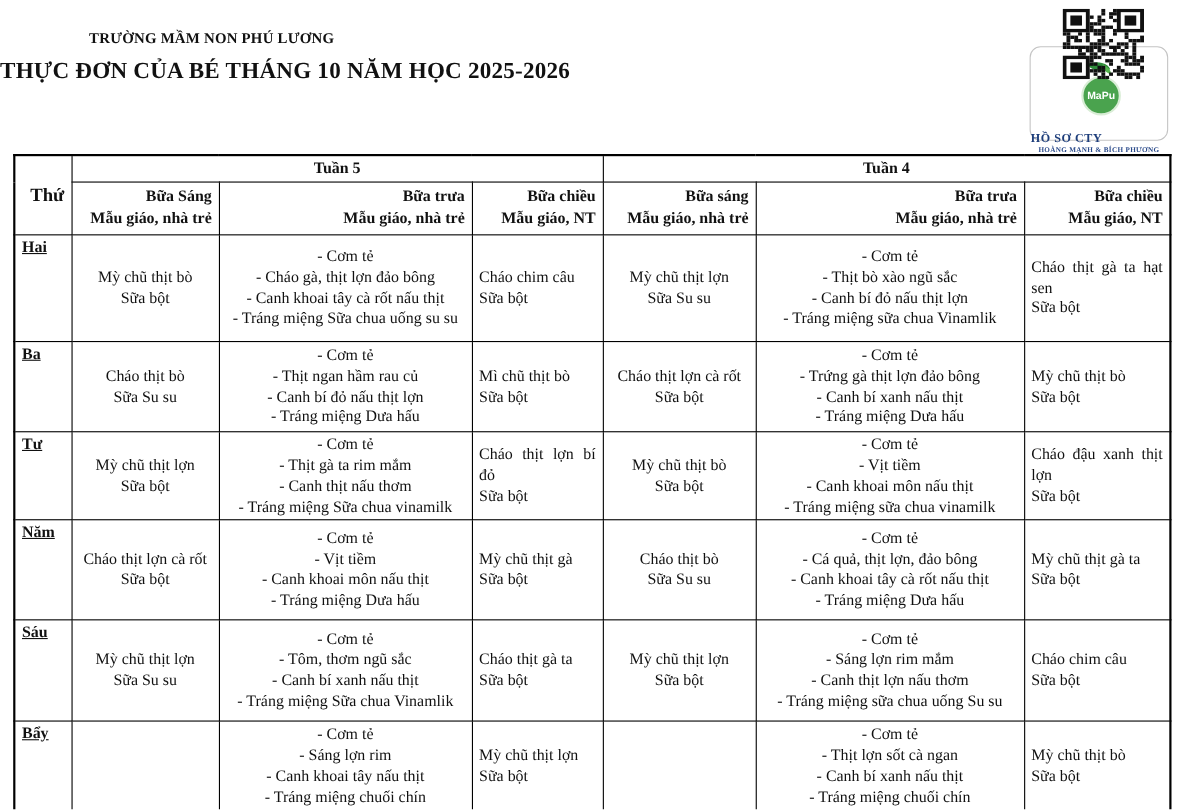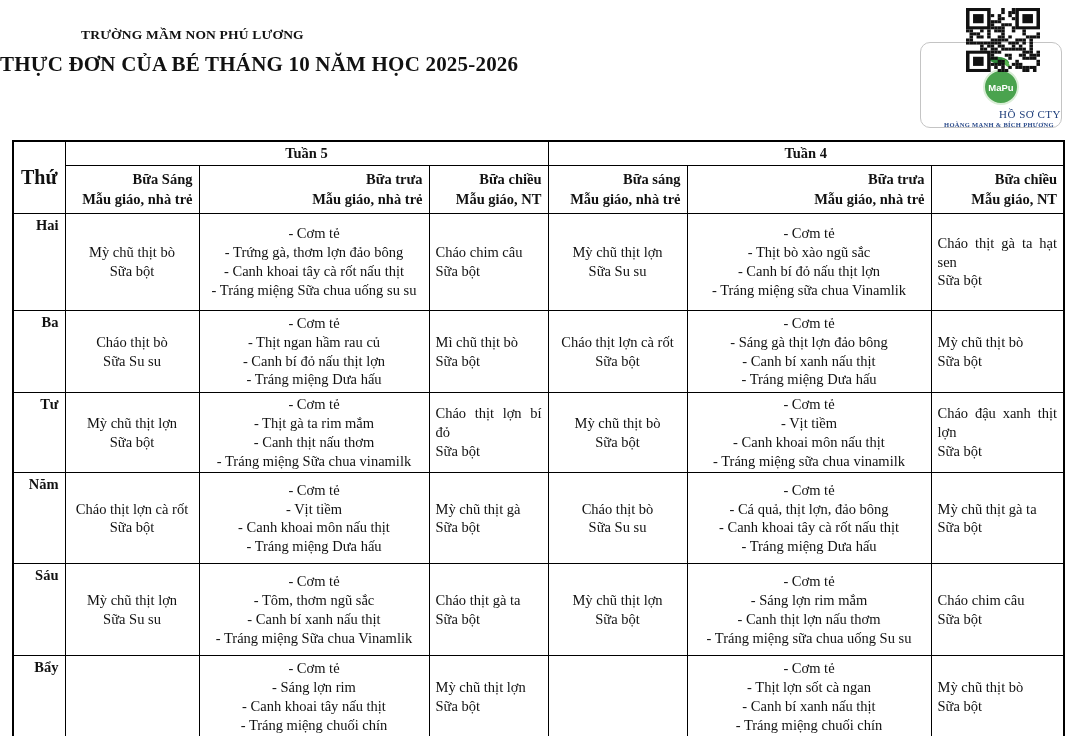--- a/index.html
+++ b/index.html
@@ -6,43 +6,43 @@
   .page{position:relative;width:1073px;height:736px;background:#fff;
         font-family:"Liberation Serif","DejaVu Serif",serif;color:#111;overflow:hidden;}
 
   .school-name{position:absolute;left:57px;top:27px;font-size:13.5px;font-weight:bold;letter-spacing:.2px;margin-left:24px;}
   .doc-title{position:absolute;left:0;top:52px;width:1053px;text-align:left;
              font-size:21px;font-weight:bold;letter-spacing:.2px;}
 
   
   .stamp{position:absolute;top:0;right:0;width:140px;height:132px;}
   .badge{position:absolute;top:42px;right:11px;width:124px;height:84px;background:#fff;
-         border:1px solid #c4c4c4;border-radius:10px;padding-left:16px;}
+         border:1px solid #c4c4c4;border-radius:10px;}
   .qr{position:absolute;top:8px;right:33px;width:74px;height:64px;}
   .logo-stack{position:relative;width:44px;height:46px;margin:16px auto 0;}
   .leaf{position:absolute;top:-4px;left:13px;width:18px;height:11px;background:#2e8b3a;
         border-radius:0 100% 0 100%;transform:rotate(-18deg);}
   .leaf2{position:absolute;top:1px;left:24px;width:10px;height:6px;background:#57b44f;
         border-radius:0 100% 0 100%;transform:rotate(22deg);}
   .mapu-circle{position:absolute;bottom:0;left:6px;width:32px;height:32px;border-radius:50%;
         background:#4aa34e;border:2px solid #d9edd6;display:flex;align-items:center;justify-content:center;}
   .mapu-circle span{color:#fff;font-size:9.5px;font-weight:bold;font-family:"Liberation Sans",sans-serif;}
-  .stamp-line1{margin-top:3px;text-align:right;font-size:11px;font-weight:normal;color:#1e3e7b;letter-spacing:.5px;}
+  .stamp-line1{margin-top:15px;text-align:left;font-size:11px;font-weight:bold;color:#1e3e7b;letter-spacing:.5px;}
   .stamp-line2{margin-top:1px;text-align:center;font-size:6.5px;font-weight:bold;color:#2a4a8a;letter-spacing:.3px;}
 
   
   table.menu{position:absolute;left:12px;top:140px;width:1051px;border-collapse:collapse;
              table-layout:fixed;font-size:14.5px;}
   table.menu{border:2px solid #000;}
   table.menu th,table.menu td{border:1px solid #000;padding:2px 6px;vertical-align:middle;}
   thead th{font-weight:bold;text-align:center;padding:1px 2px;}
   .week-row th{height:19px;font-size:14.5px;}
   .meal-row th{height:43px;line-height:1.32;text-align:right;}
-  th.corner{vertical-align:middle;padding-top:12px;font-size:20px;}
-  tbody th.day{vertical-align:top;text-align:right;font-weight:bold;padding-top:3px;}
+  th.corner{vertical-align:middle;padding-top:12px;font-size:17px;text-align:right;}
+  tbody th.day{vertical-align:top;text-align:left;font-weight:bold;padding-top:3px;text-decoration:underline;}
   tbody td{text-align:center;}
   tbody td.c2,tbody td.c5{text-align:justify;}
   .line{line-height:1.3;}
   tbody tr:nth-child(1){height:97px;}
   tbody tr:nth-child(2){height:82px;}
   tbody tr:nth-child(3){height:77px;}
   tbody tr:nth-child(4){height:91px;}
   tbody tr:nth-child(5){height:92px;}
   tbody tr:nth-child(6){height:83px;}
 </style>
@@ -271,21 +271,21 @@
     </thead>
     <tbody>
         <tr>
           <th class="day">Hai</th>
           <td class="c0">
             <div class="line">Mỳ chũ thịt bò</div>
             <div class="line">Sữa bột</div>
           </td>
           <td class="c1">
             <div class="line">- Cơm tẻ</div>
-            <div class="line">- Trứng gà, thơm lợn đảo bông</div>
+            <div class="line">- Cháo gà, thịt lợn đảo bông</div>
             <div class="line">- Canh khoai tây cà rốt nấu thịt</div>
             <div class="line">- Tráng miệng Sữa chua uống su su</div>
           </td>
           <td class="c2">
             <div class="line">Cháo chim câu</div>
             <div class="line">Sữa bột</div>
           </td>
           <td class="c3">
             <div class="line">Mỳ chũ thịt lợn</div>
             <div class="line">Sữa Su su</div>
@@ -316,21 +316,21 @@
           <td class="c2">
             <div class="line">Mì chũ thịt bò</div>
             <div class="line">Sữa bột</div>
           </td>
           <td class="c3">
             <div class="line">Cháo thịt lợn cà rốt</div>
             <div class="line">Sữa bột</div>
           </td>
           <td class="c4">
             <div class="line">- Cơm tẻ</div>
-            <div class="line">- Sáng gà thịt lợn đảo bông</div>
+            <div class="line">- Trứng gà thịt lợn đảo bông</div>
             <div class="line">- Canh bí xanh nấu thịt</div>
             <div class="line">- Tráng miệng Dưa hấu</div>
           </td>
           <td class="c5">
             <div class="line">Mỳ chũ thịt bò</div>
             <div class="line">Sữa bột</div>
           </td>
         </tr>
         <tr>
           <th class="day">Tư</th>

